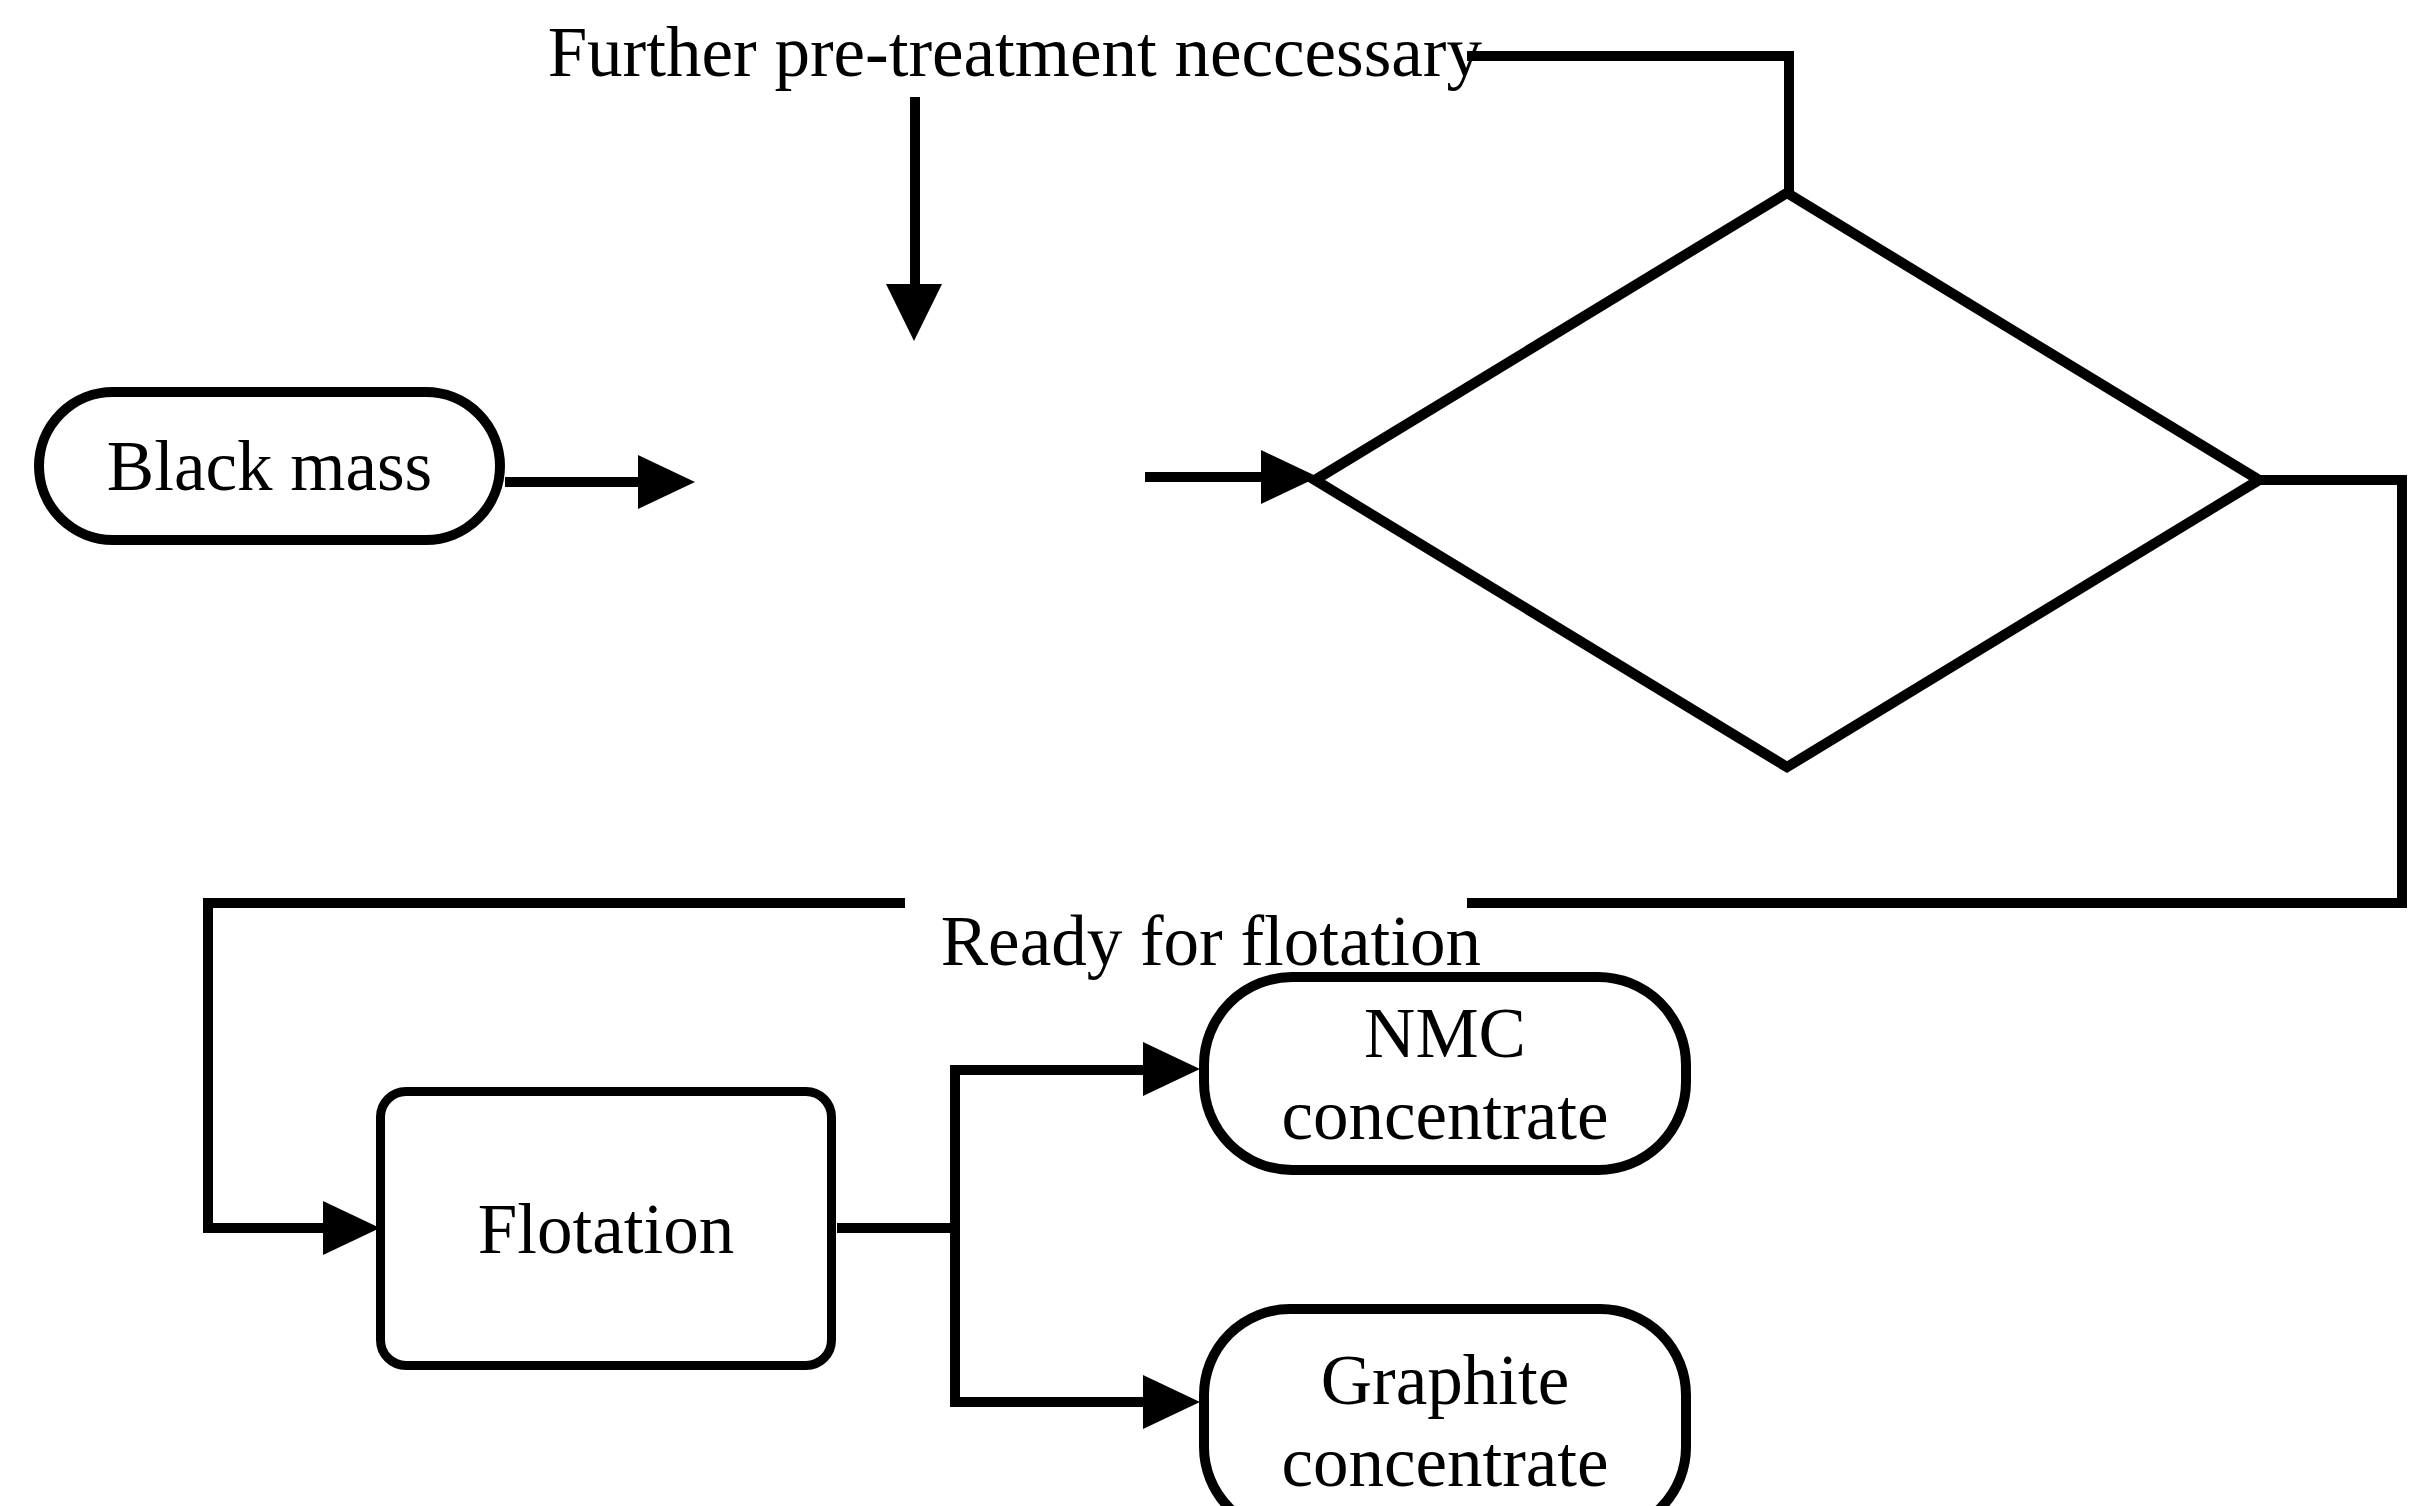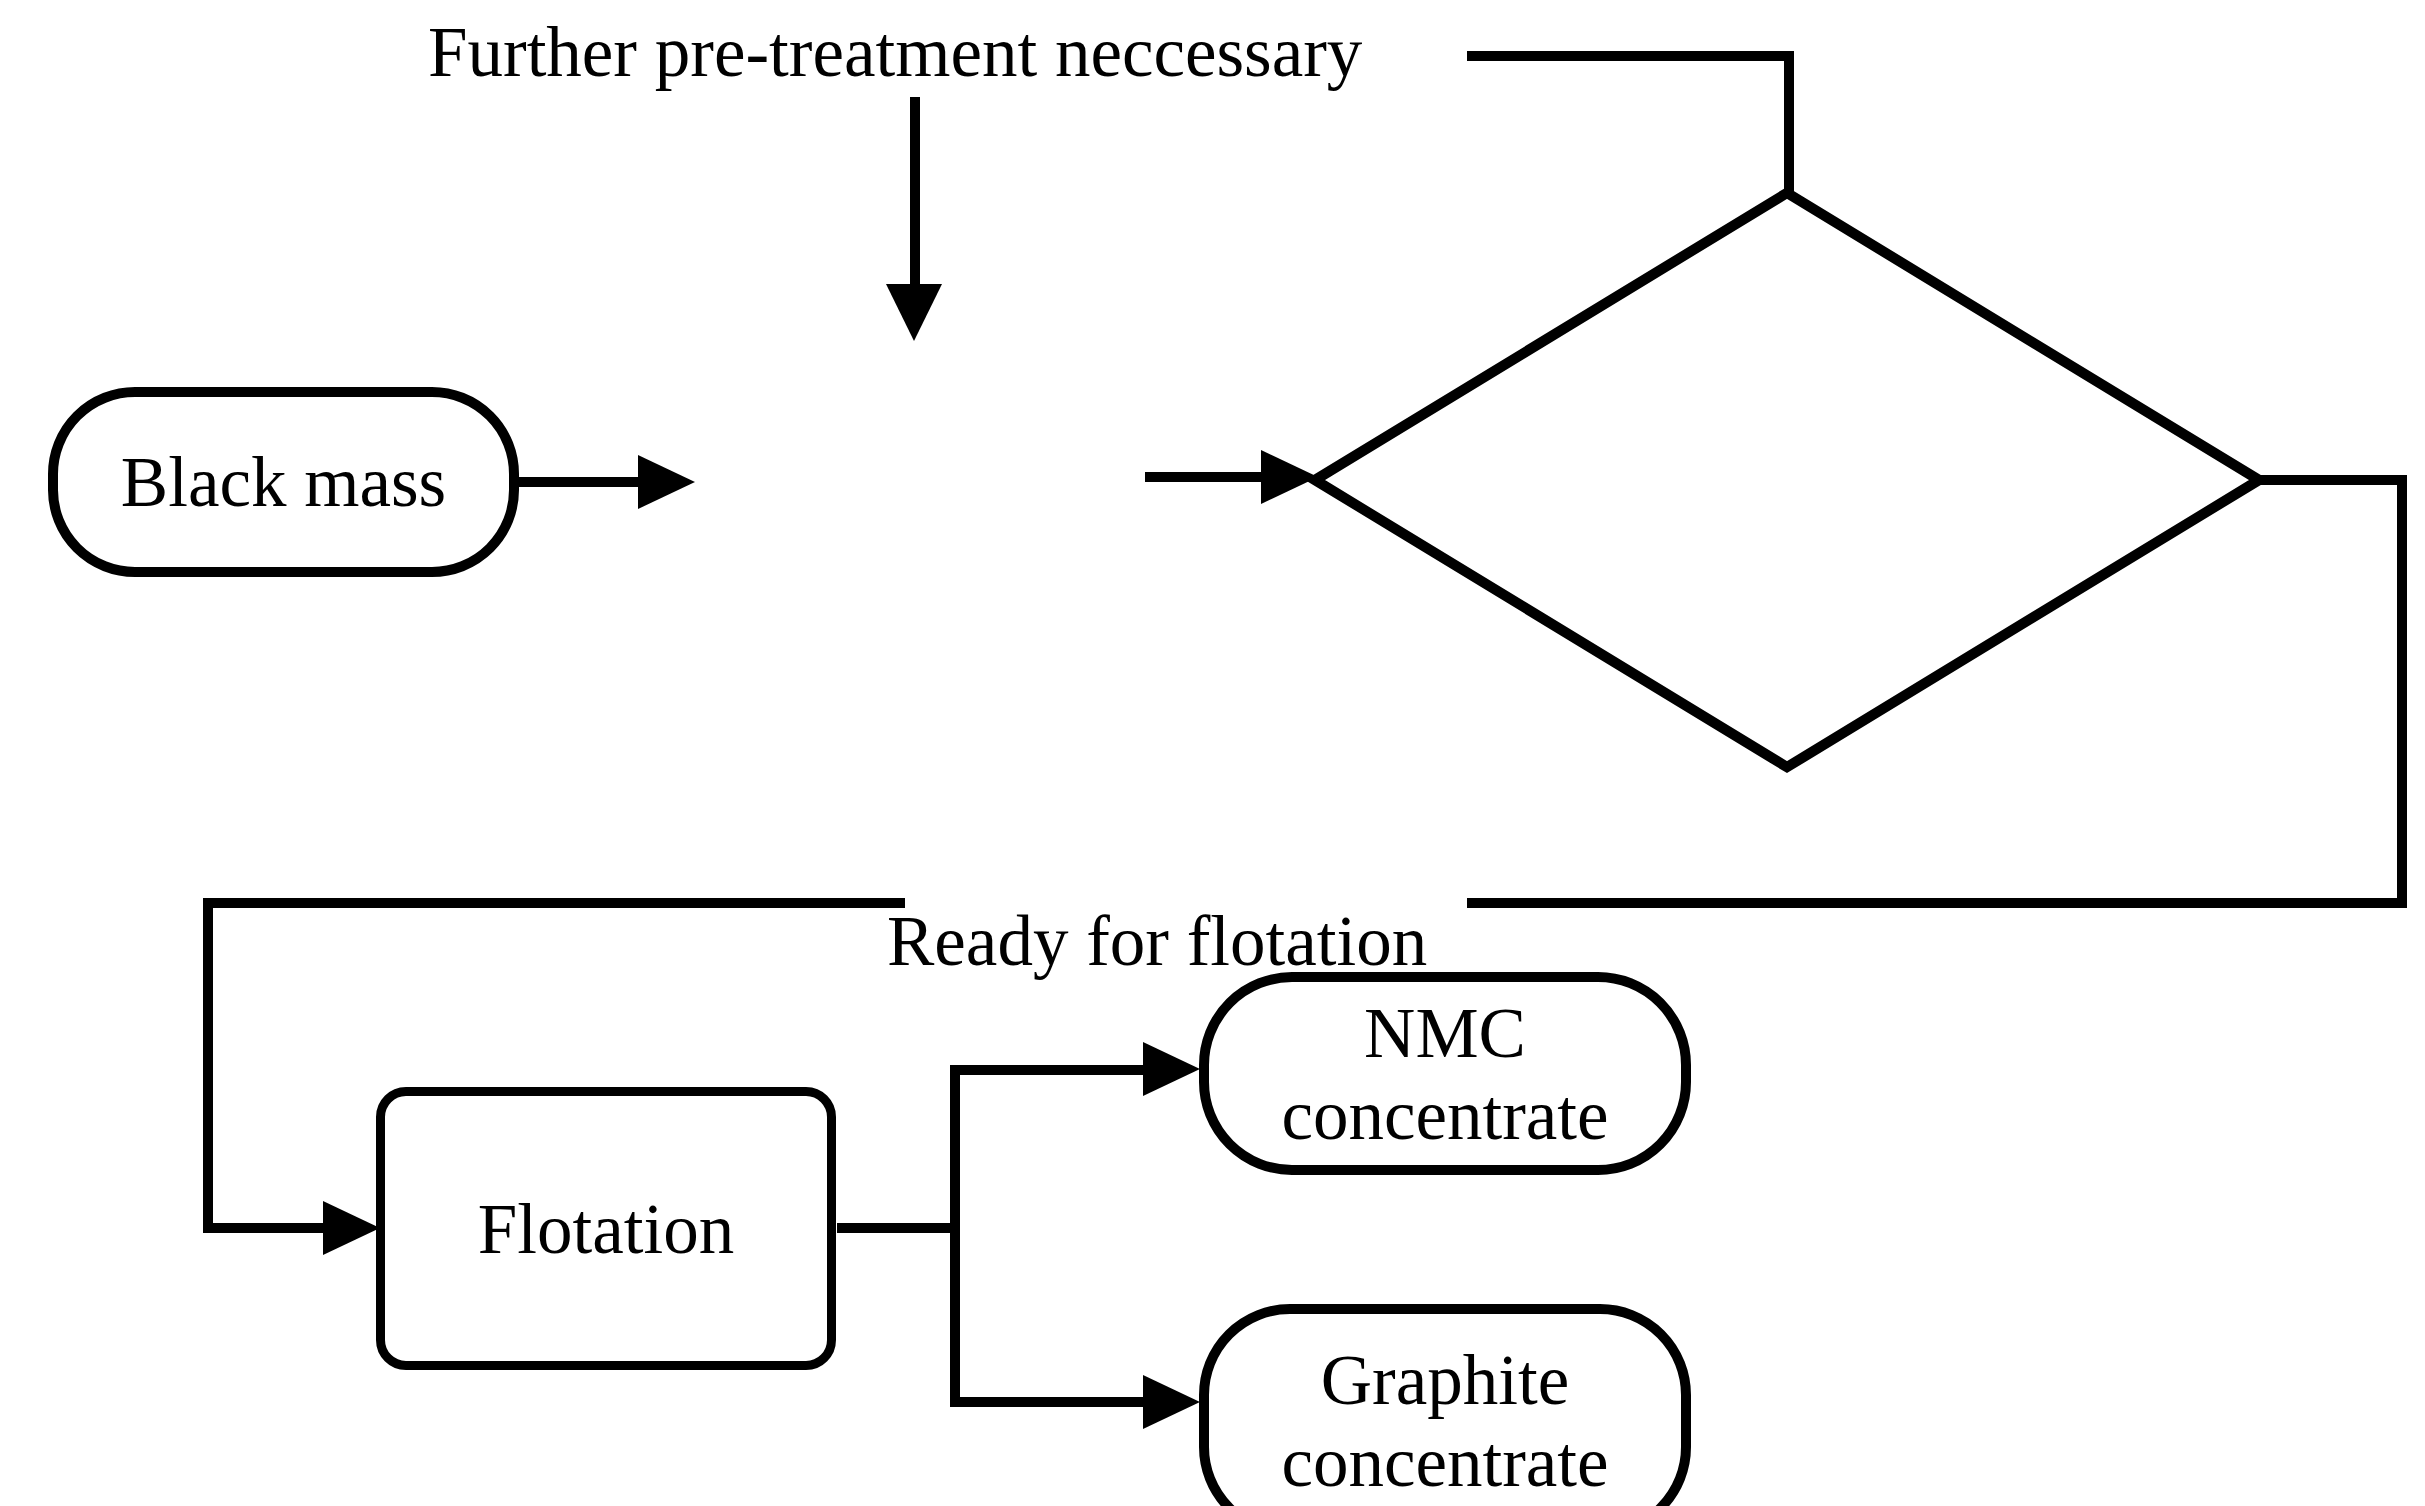--- a/index.html
+++ b/index.html
@@ -8,21 +8,21 @@
 
   .node{position:absolute;display:flex;align-items:center;justify-content:center;
         box-sizing:border-box;background:#ffffff;color:#000000;}
   .node .lbl{white-space:pre-line;text-align:center;font-size:71px;line-height:82px;color:#000000;}
 
   .stadium{border:10.3px solid #000000;}
   .process{border:9.5px solid #000000;}
 
   .edge{position:absolute;background:#000000;}
   .edge-label{position:absolute;font-size:71px;line-height:82px;color:#000000;
-              text-align:left;white-space:nowrap;}
+              text-align:right;white-space:nowrap;}
 
   .arrow-right{position:absolute;width:0;height:0;
                border-top:27px solid transparent;border-bottom:27px solid transparent;
                border-left:57px solid #000000;}
   .arrow-down{position:absolute;width:0;height:0;
               border-left:28.5px solid transparent;border-right:28.5px solid transparent;
               border-top:57px solid #000000;}
 
   .diamond-svg{position:absolute;left:1307px;top:185px;width:960px;height:590px;}
   .diamond-label{position:absolute;left:1391px;top:356px;width:792px;
@@ -54,21 +54,21 @@
   <div class="edge" style="left:203px;top:1223px;width:120px;height:9.5px;"></div>
   <div class="arrow-right" style="left:323px;top:1201px;"></div>
 
   <div class="edge" style="left:837px;top:1223px;width:123px;height:9.5px;"></div>
   <div class="edge" style="left:950px;top:1065px;width:9.5px;height:342px;"></div>
   <div class="edge" style="left:950px;top:1065px;width:193px;height:9.5px;"></div>
   <div class="arrow-right" style="left:1143px;top:1042px;"></div>
   <div class="edge" style="left:950px;top:1397px;width:193px;height:9.5px;"></div>
   <div class="arrow-right" style="left:1143px;top:1375px;"></div>
 
-  <div class="node stadium" style="left:48px;top:387px;width:471px;height:190px;border-radius:87px;justify-content:center;">
+  <div class="node stadium" style="left:34px;top:387px;width:471px;height:158px;border-radius:87px;justify-content:center;">
     <div class="lbl">Black mass</div>
   </div>
 
 
   <svg class="diamond-svg" viewBox="0 0 1212 745" xmlns="http://www.w3.org/2000/svg">
     <polygon points="606,10 1202,372.5 606,735 10,372.5" fill="#ffffff" stroke="#000000" stroke-width="13"></polygon>
   </svg>
 
   <div class="node process" style="left:376px;top:1087px;width:460px;height:283px;border-radius:30px;">
     <div class="lbl">Flotation</div>

